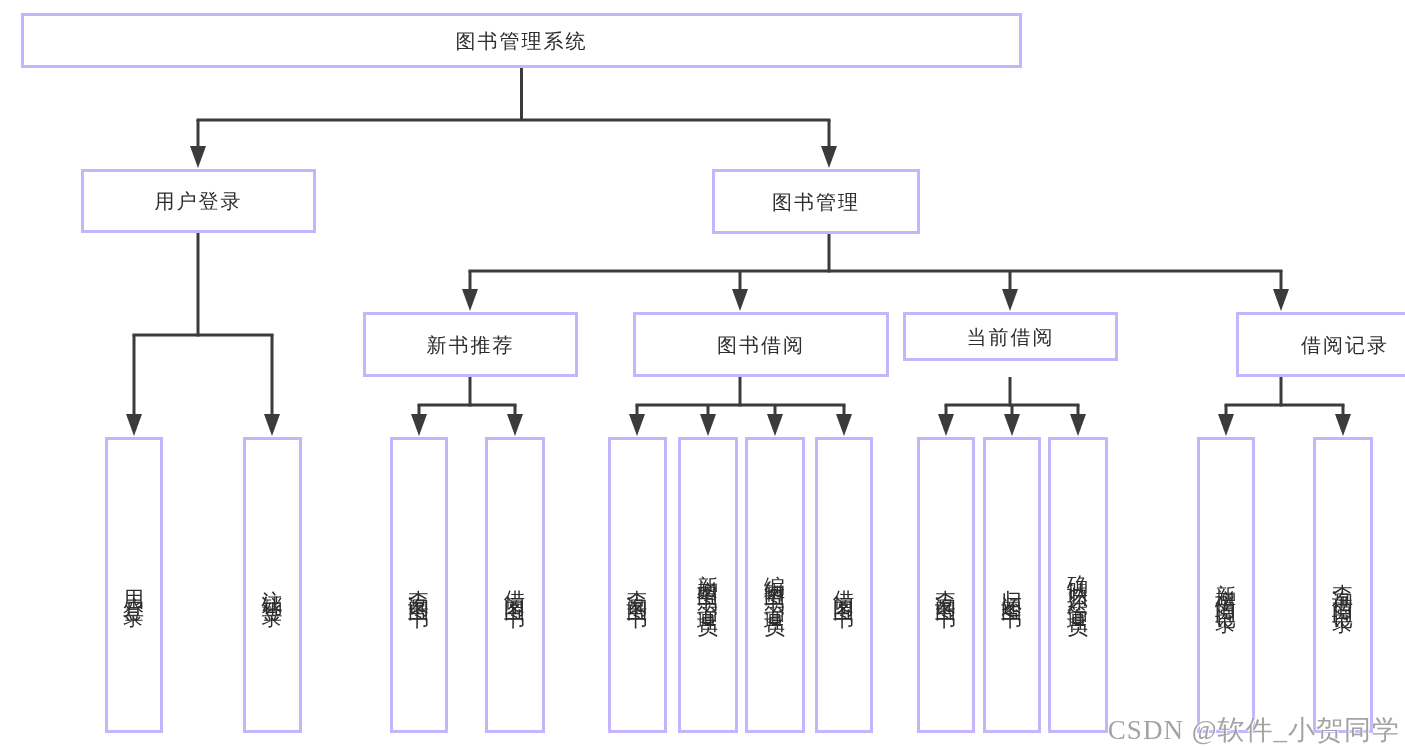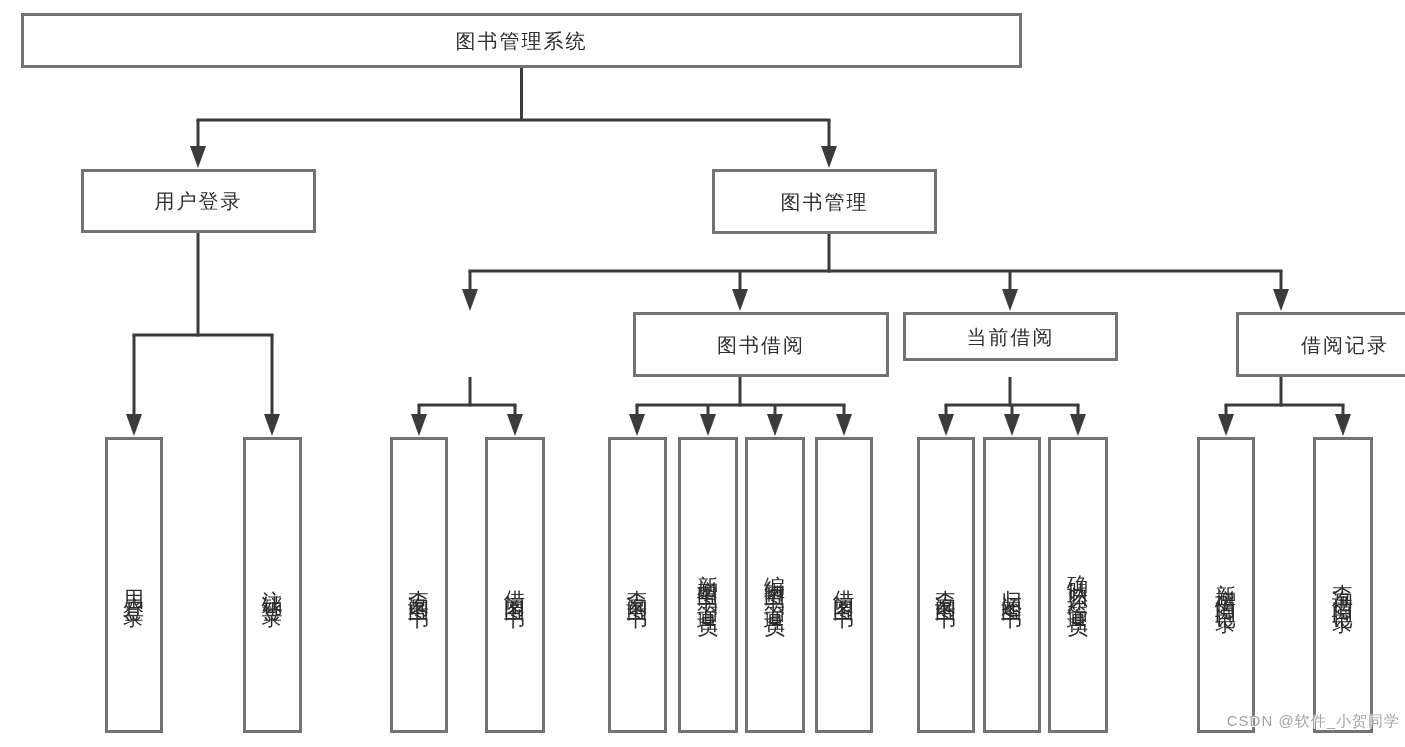--- a/index.html
+++ b/index.html
@@ -19,21 +19,21 @@
     position: absolute;
     left: 0;
     top: 0;
     width: 1405px;
     height: 747px;
     pointer-events: none;
   }
   .node {
     position: absolute;
     box-sizing: border-box;
-    border: 3px solid #737373;
+    border: 3px solid #c4b5fd;
     background: #ffffff;
     display: flex;
     align-items: center;
     justify-content: center;
     color: #2d2d2d;
   }
   .node.h .lbl {
     font-size: 20px;
     letter-spacing: 2px;
     line-height: 1;
@@ -43,26 +43,27 @@
     writing-mode: vertical-rl;
     text-orientation: mixed;
     font-size: 21px;
     letter-spacing: 6px;
     line-height: 1;
   }
   .watermark {
     position: absolute;
     right: 5px;
     top: 712px;
-    font-size: 15px;
+    font-size: 27px;
     color: #a3a3a3;
     letter-spacing: 1px;
     text-shadow: 0 0 2px #ffffff, 1px 1px 0 #ffffff;
     white-space: nowrap;
     z-index: 5;
+    font-family: Liberation Serif, serif;
   }
 </style>
 </head>
 <body>
 
 <div class="stage">
 
   <svg class="connector-layer" width="1405" height="747" viewBox="0 0 1405 747" xmlns="http://www.w3.org/2000/svg">
     <g fill="none" stroke="#3b3b3b" stroke-width="3">
 
@@ -129,24 +130,27 @@
     </g>
   </svg>
 
   <div class="node h" style="left:21px;top:13px;width:1001px;height:55px">
     <span class="lbl">图书管理系统</span>
   </div>
 
   <div class="node h" style="left:81px;top:169px;width:235px;height:64px">
     <span class="lbl">用户登录</span>
   </div>
-  <div class="node h" style="left:712px;top:169px;width:225px;height:65px">
+  <div class="node h" style="left:712px;top:169px;width:208px;height:65px">
     <span class="lbl">图书管理</span>
   </div>
 
+  <div class="node h" style="left:363px;top:312px;width:215px;height:65px">
+    <span class="lbl">新书推荐</span>
+  </div>
   <div class="node h" style="left:633px;top:312px;width:256px;height:65px">
     <span class="lbl">图书借阅</span>
   </div>
   <div class="node h" style="left:903px;top:312px;width:215px;height:49px">
     <span class="lbl">当前借阅</span>
   </div>
   <div class="node h" style="left:1236px;top:312px;width:218px;height:65px">
     <span class="lbl">借阅记录</span>
   </div>
 

